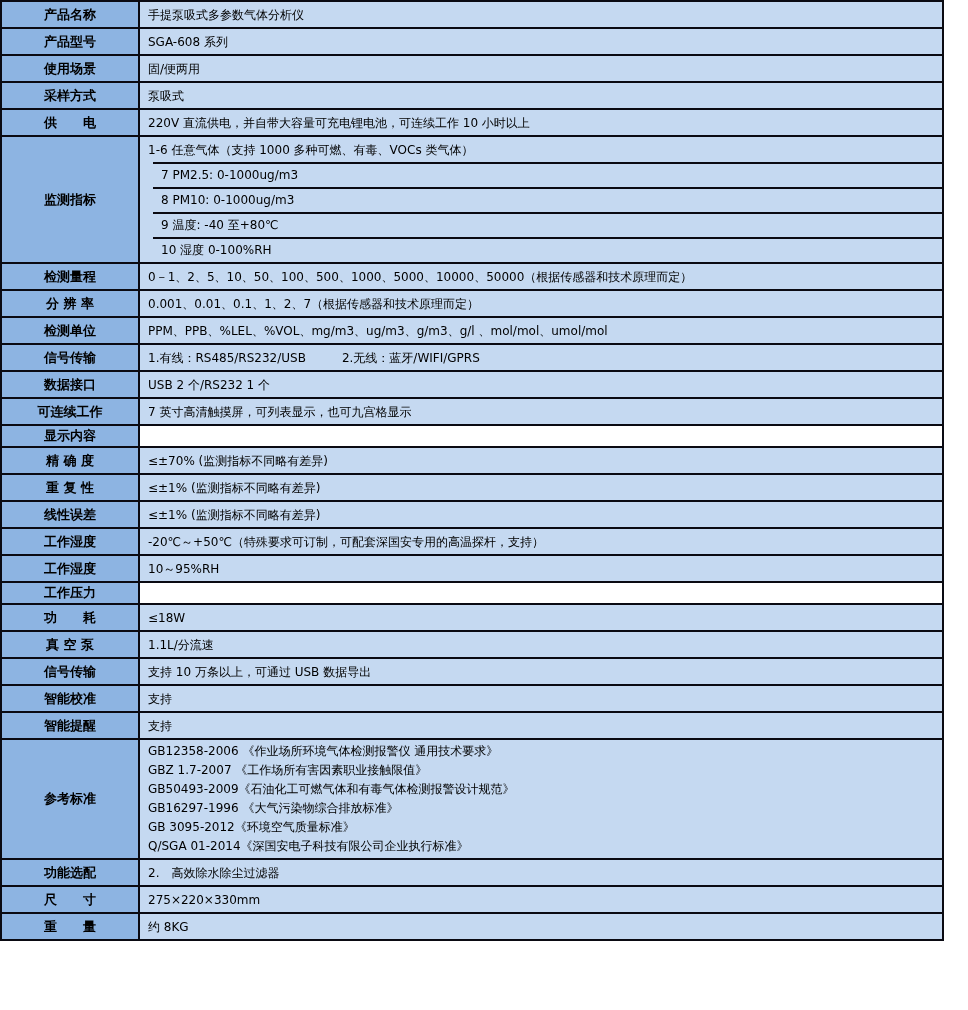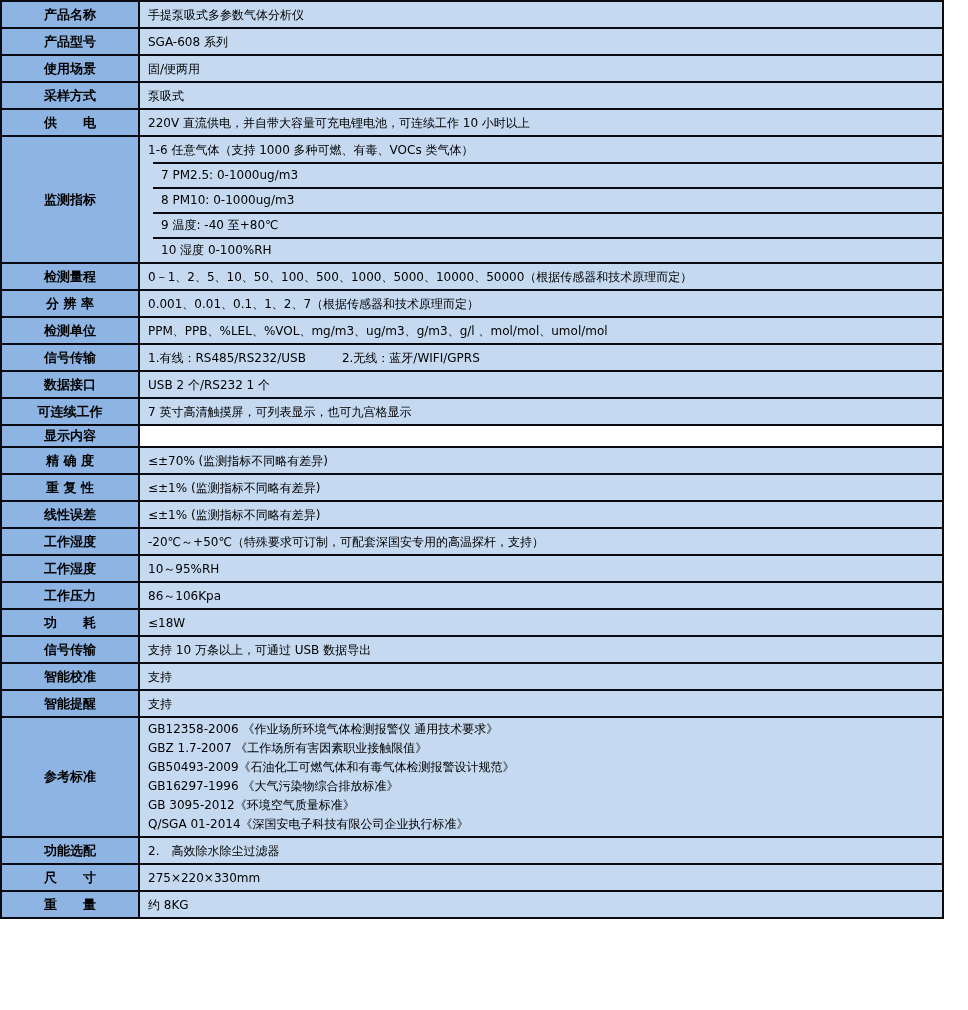--- a/index.html
+++ b/index.html
@@ -237,36 +237,39 @@
       <div class="label">工作湿度</div>
       <div class="value-area">
         <div class="cell">
           <div class="line">10～95%RH</div>
         </div>
       </div>
     </div>
 
     <div class="row">
       <div class="label">工作压力</div>
-      <div class="value-area">
-        <div class="cell">
-          <div class="line">86～106Kpa</div>
-        </div>
-      </div>
     </div>
 
     <div class="row">
       <div class="label">功　　耗</div>
       <div class="value-area">
         <div class="cell">
           <div class="line">≤18W</div>
         </div>
       </div>
     </div>
 
+    <div class="row">
+      <div class="label">真 空 泵</div>
+      <div class="value-area">
+        <div class="cell">
+          <div class="line">1.1L/分流速</div>
+        </div>
+      </div>
+    </div>
 
     <div class="row">
       <div class="label">信号传输</div>
       <div class="value-area">
         <div class="cell">
           <div class="line">支持 10 万条以上，可通过 USB 数据导出</div>
         </div>
       </div>
     </div>
 

